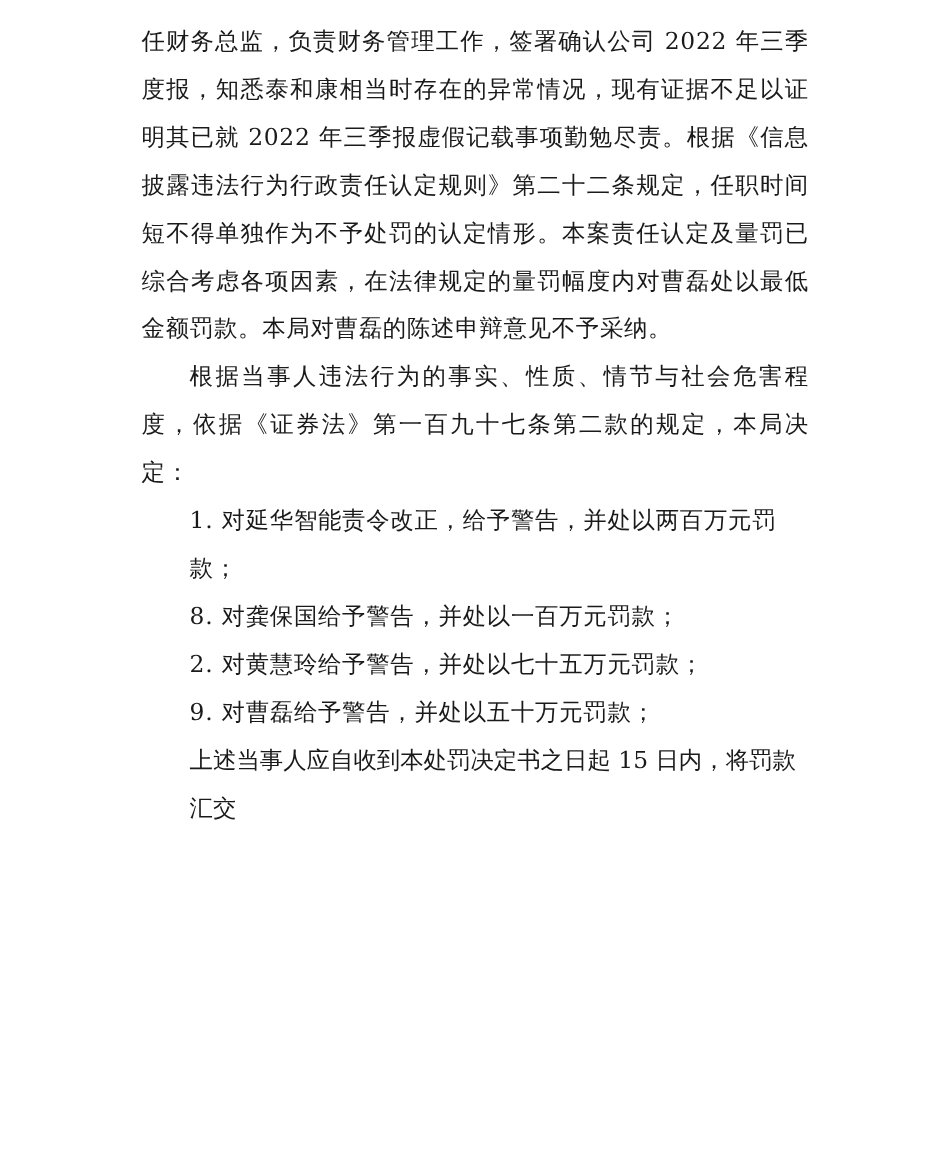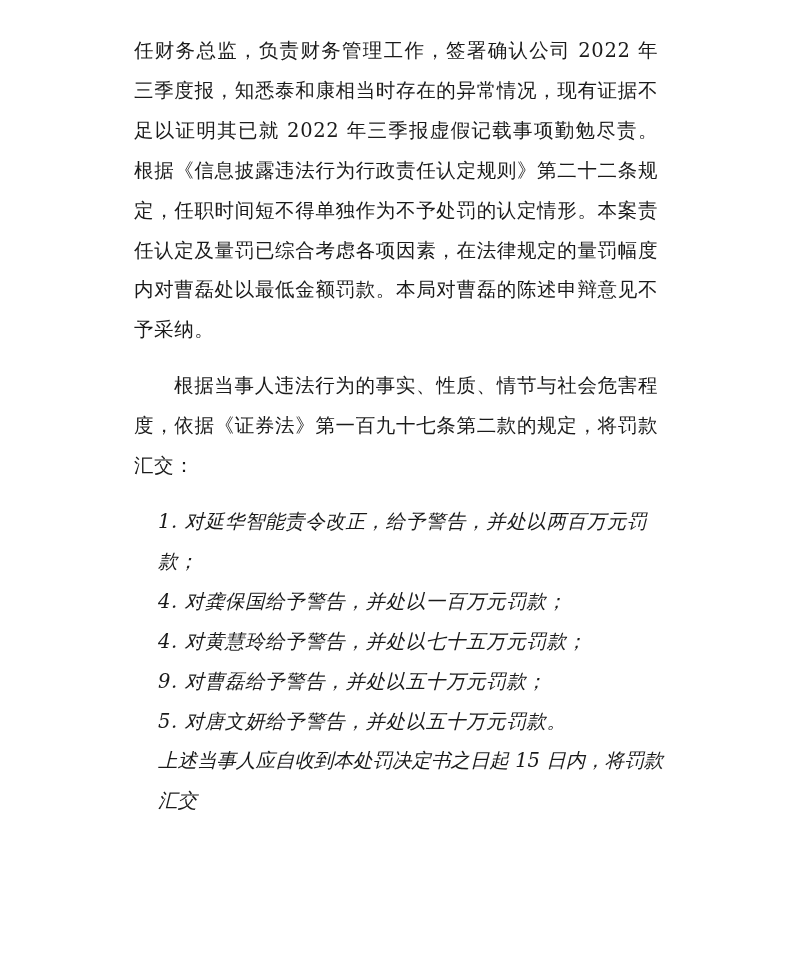--- a/index.html
+++ b/index.html
@@ -17,43 +17,41 @@
       position: absolute;
       left: 118px;
       top: 15px;
       width: 556px;
       color: #1a1a1a;
       font-family: "DejaVu Serif", "Liberation Serif", serif;
       font-size: 19.5px;
       line-height: 39.9px;
     }
     .para {
-      margin: 16px;
+      margin: 0;
       text-align: justify;
       text-align-last: left;
       letter-spacing: 0.6px;
     }
     .indent {
       text-indent: 40px;
     }
     .item {
       margin: 0;
       padding-left: 40px;
       letter-spacing: 0.6px;
-      font-style: italic;
     }
     .tight {
       letter-spacing: 0px;
     }
   </style>
 </head>
 <body>
 
 <div class="page">
   <p class="para">任财务总监，负责财务管理工作，签署确认公司 2022 年三季度报，知悉泰和康相当时存在的异常情况，现有证据不足以证明其已就 2022 年三季报虚假记载事项勤勉尽责。根据《信息披露违法行为行政责任认定规则》第二十二条规定，任职时间短不得单独作为不予处罚的认定情形。本案责任认定及量罚已综合考虑各项因素，在法律规定的量罚幅度内对曹磊处以最低金额罚款。本局对曹磊的陈述申辩意见不予采纳。</p>
-  <p class="para indent">根据当事人违法行为的事实、性质、情节与社会危害程度，依据《证券法》第一百九十七条第二款的规定，将罚款汇交：</p>
+  <p class="para indent">根据当事人违法行为的事实、性质、情节与社会危害程度，依据《证券法》第一百九十七条第二款的规定，本局决定：</p>
   <p class="item">1. 对延华智能责令改正，给予警告，并处以两百万元罚款；</p>
-  <p class="item">4. 对龚保国给予警告，并处以一百万元罚款；</p>
-  <p class="item">4. 对黄慧玲给予警告，并处以七十五万元罚款；</p>
+  <p class="item">8. 对龚保国给予警告，并处以一百万元罚款；</p>
+  <p class="item">2. 对黄慧玲给予警告，并处以七十五万元罚款；</p>
   <p class="item">9. 对曹磊给予警告，并处以五十万元罚款；</p>
-  <p class="item">5. 对唐文妍给予警告，并处以五十万元罚款。</p>
   <p class="item tight">上述当事人应自收到本处罚决定书之日起 15 日内，将罚款汇交</p>
 </div>
 
 </body></html>

